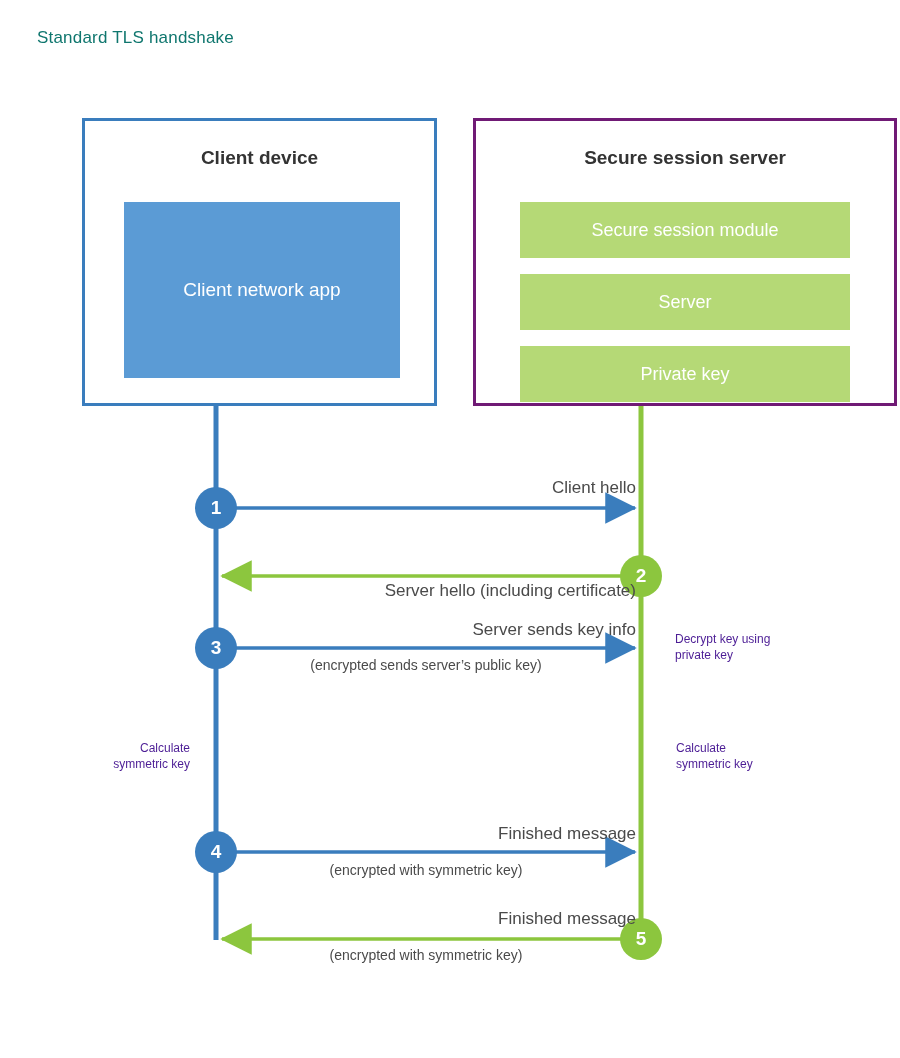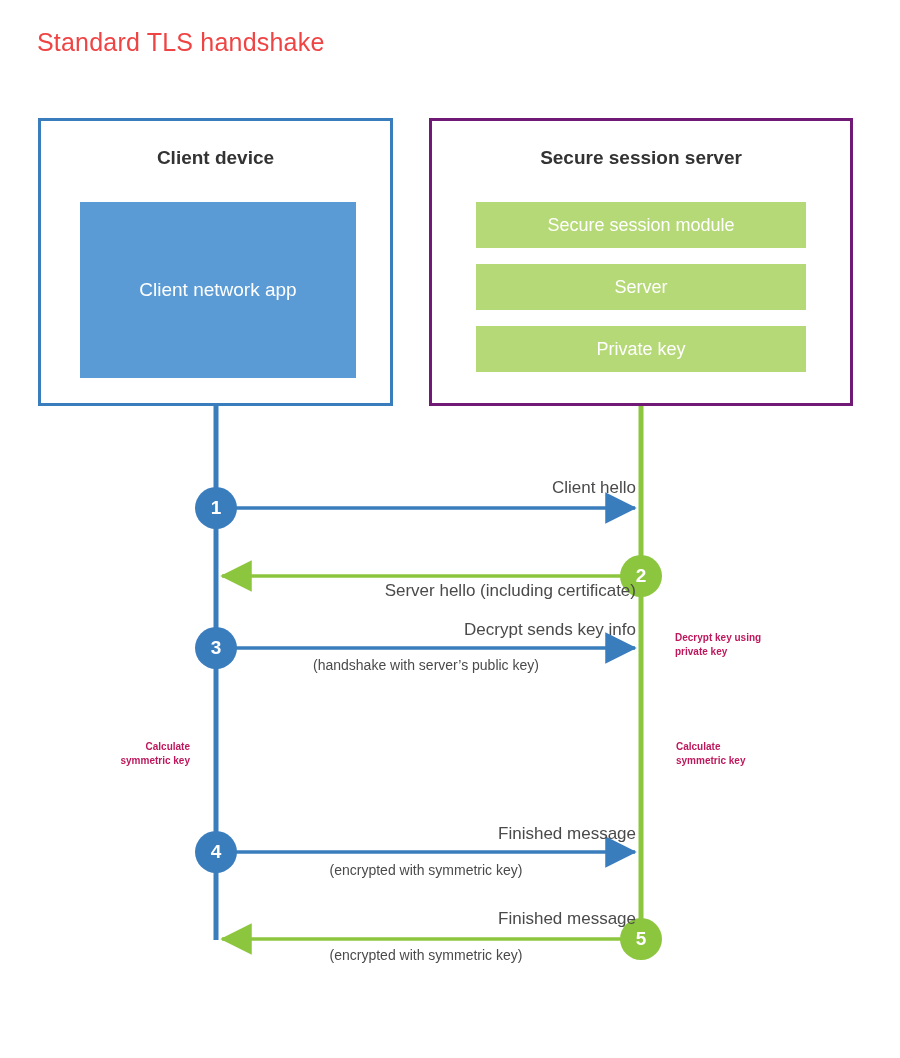--- a/index.html
+++ b/index.html
@@ -18,32 +18,33 @@
     height: 1058px;
     background: #ffffff;
     overflow: hidden;
   }
 
   
   .page-title {
     position: absolute;
     left: 37px;
     top: 28px;
-    font-size: 25px;
-    font-weight: 300;
-    color: #ef4444;
+    font-size: 17px;
+    font-weight: 300;
+    color: #0f766e;
     letter-spacing: 0.2px;
     white-space: nowrap;
   }
 
   
   .party-box {
     position: absolute;
     box-sizing: border-box;
     background: #ffffff;
+    margin-left: 44px;
   }
   .party-box.client {
     left: 38px;
     top: 118px;
     width: 355px;
     height: 288px;
     border: 3px solid #3a7dbd;
   }
   .party-box.server {
     left: 429px;
@@ -84,21 +85,21 @@
   }
 
   
   .server-bars {
     position: absolute;
     left: 44px;
     top: 81px;
     width: 330px;
   }
   .server-bar {
-    height: 46px;
+    height: 56px;
     background: #b5d976;
     color: #ffffff;
     font-size: 18px;
     font-weight: 300;
     display: flex;
     align-items: center;
     justify-content: center;
     margin-bottom: 16px;
   }
   .server-bar:last-child { margin-bottom: 0; }
@@ -143,23 +144,23 @@
     font-size: 14px;
     font-weight: 300;
     color: #4a4a4a;
     text-align: center;
     white-space: nowrap;
   }
 
   
   .annotation {
     position: absolute;
-    font-size: 10px;
-    font-weight: 700;
-    color: #be185d;
+    font-size: 12px;
+    font-weight: 400;
+    color: #4c1d95;
     line-height: 1.35;
   }
   .annotation.left  { text-align: right; }
   .annotation.right { text-align: left; }
 </style>
 </head>
 <body>
 
 <div id="canvas">
 
@@ -207,22 +208,22 @@
   <div class="step-circle blue" style="left:195px; top:487px;">1</div>
   <div class="step-circle green" style="left:620px; top:555px;">2</div>
   <div class="step-circle blue" style="left:195px; top:627px;">3</div>
   <div class="step-circle blue" style="left:195px; top:831px;">4</div>
   <div class="step-circle green" style="left:620px; top:918px;">5</div>
 
   <div class="msg-label" style="left:216px; top:478px; width:420px;">Client hello</div>
 
   <div class="msg-label" style="left:216px; top:549px; width:420px;margin-top:32px;">Server hello (including certificate)</div>
 
-  <div class="msg-label" style="left:216px; top:620px; width:420px;">Decrypt sends key info</div>
-  <div class="msg-sub" style="left:216px; top:657px; width:420px;">(handshake with server’s public key)</div>
+  <div class="msg-label" style="left:216px; top:620px; width:420px;">Server sends key info</div>
+  <div class="msg-sub" style="left:216px; top:657px; width:420px;">(encrypted sends server’s public key)</div>
 
   <div class="msg-label" style="left:216px; top:824px; width:420px;">Finished message</div>
   <div class="msg-sub" style="left:216px; top:862px; width:420px;">(encrypted with symmetric key)</div>
 
   <div class="msg-label" style="left:216px; top:909px; width:420px;">Finished message</div>
   <div class="msg-sub" style="left:216px; top:947px; width:420px;">(encrypted with symmetric key)</div>
 
   <div class="annotation right" style="left:675px; top:631px; width:190px;">
     <div>Decrypt key using</div>
     <div>private key</div>

